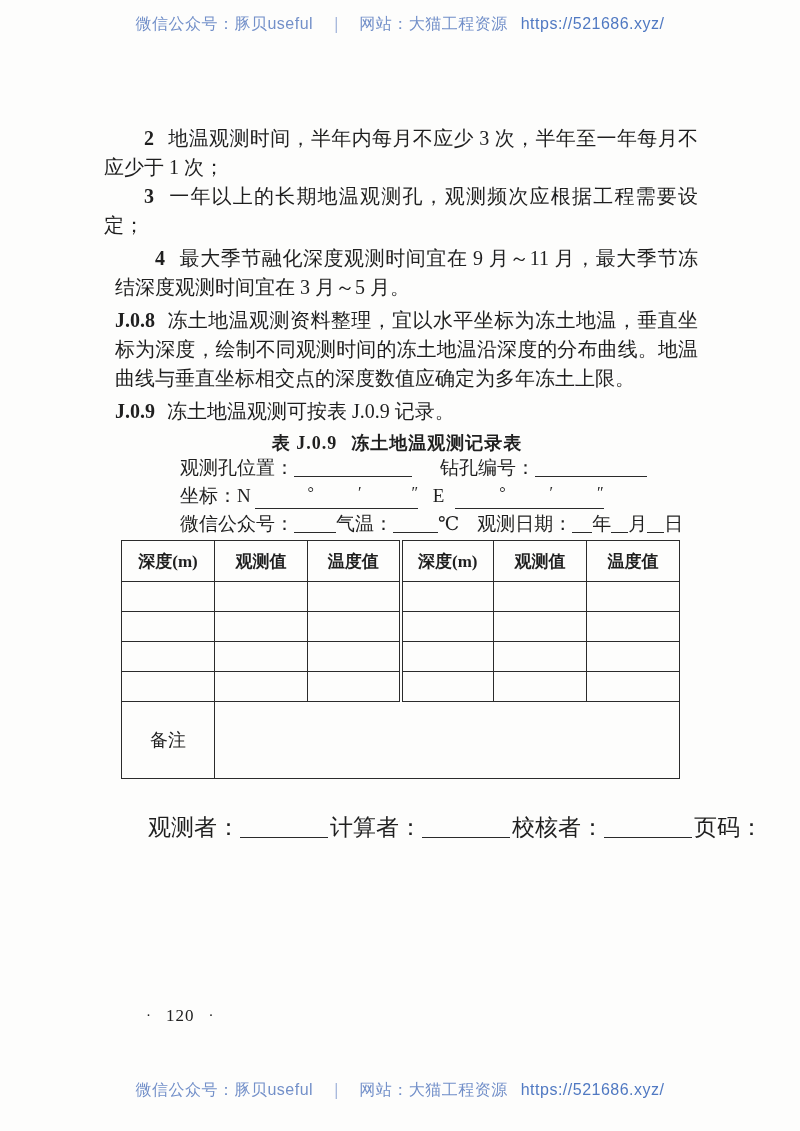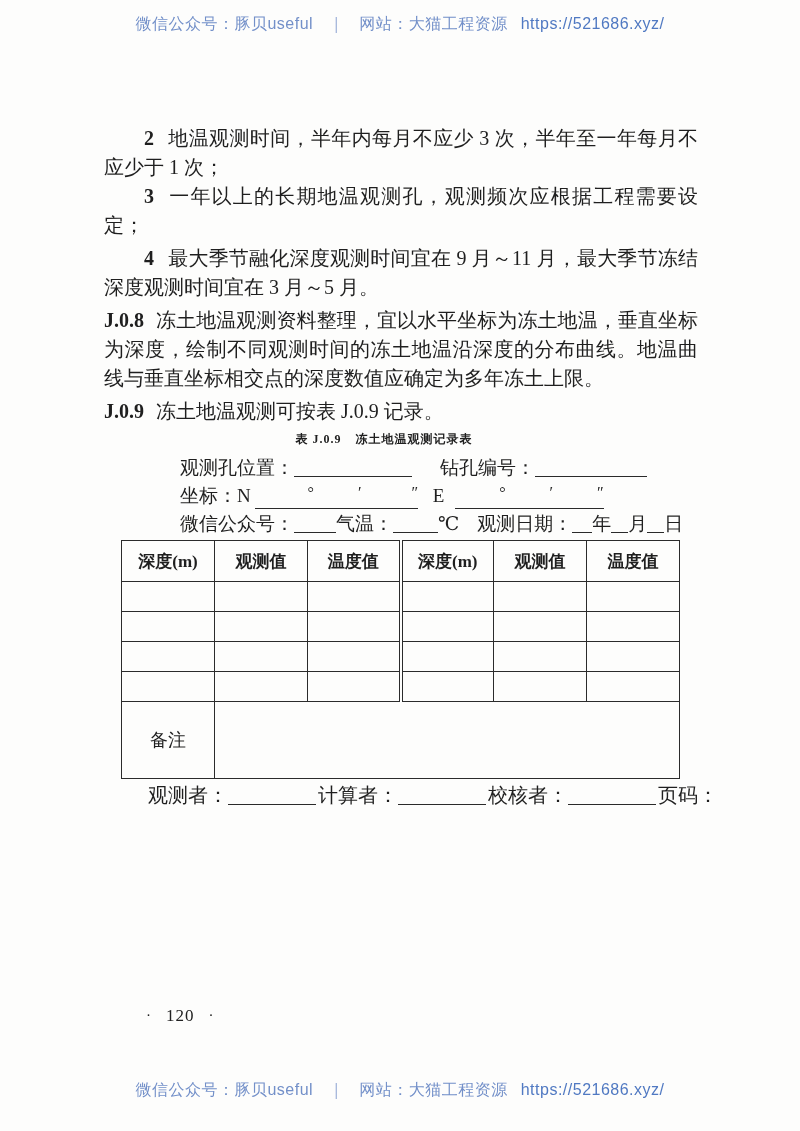--- a/index.html
+++ b/index.html
@@ -31,30 +31,30 @@
 
   
   .content{
     position:absolute;
     left:104px;top:124px;width:594px;
     font-size:20px;
     line-height:29px;
     text-align:justify;
   }
   .para{margin:0 0 0 0;}
-  .para.sp{margin-top:4px;}
+  .para.sp{margin-top:4px;margin-left:11px;}
   .para .num{font-weight:bold;margin-right:14px;}
   .para.indent{text-indent:2em;}
   .clause .num{font-weight:bold;margin-right:12px;}
 
   
   .tbl-title{
-    position:absolute;left:87px;top:431px;width:594px;
+    position:absolute;left:100px;top:431px;width:594px;
     text-align:center;
-    font-size:12px;font-weight:bold;
+    font-size:18px;font-weight:bold;
     letter-spacing:1px;
   }
   .tbl-title .t-gap{display:inline-block;width:14px;}
 
   
   .form-area{
     position:absolute;left:148px;top:455px;width:540px;
     font-size:19px;
   }
   .form-line{height:28px;white-space:nowrap;margin-left:32px;}
@@ -110,22 +110,22 @@
   }
   table.grid th{height:40px;font-weight:bold;}
   table.grid td{height:29px;}
   table.grid .dbl{border-left:4px double #2b2b2b;}
   table.grid td.note-label{height:76px;font-size:18px;}
   table.grid td.note-body{border-left:1.2px solid #2b2b2b;}
   table.grid{border:1.8px solid #222;}
 
   
   .sign-line{
-    position:absolute;left:148px;top:782px;width:560px;
-    font-size:20px;white-space:nowrap;
+    position:absolute;left:148px;top:812px;width:560px;
+    font-size:23px;white-space:nowrap;
   }
   .sign-line .blank{height:15px;}
   .w85{width:88px;}
   .sign-line .lbl{margin-left:2px;}
 
   
   .page-num{
     position:absolute;left:128px;top:1006px;
     font-size:17px;letter-spacing:1px;
     color:#222;

